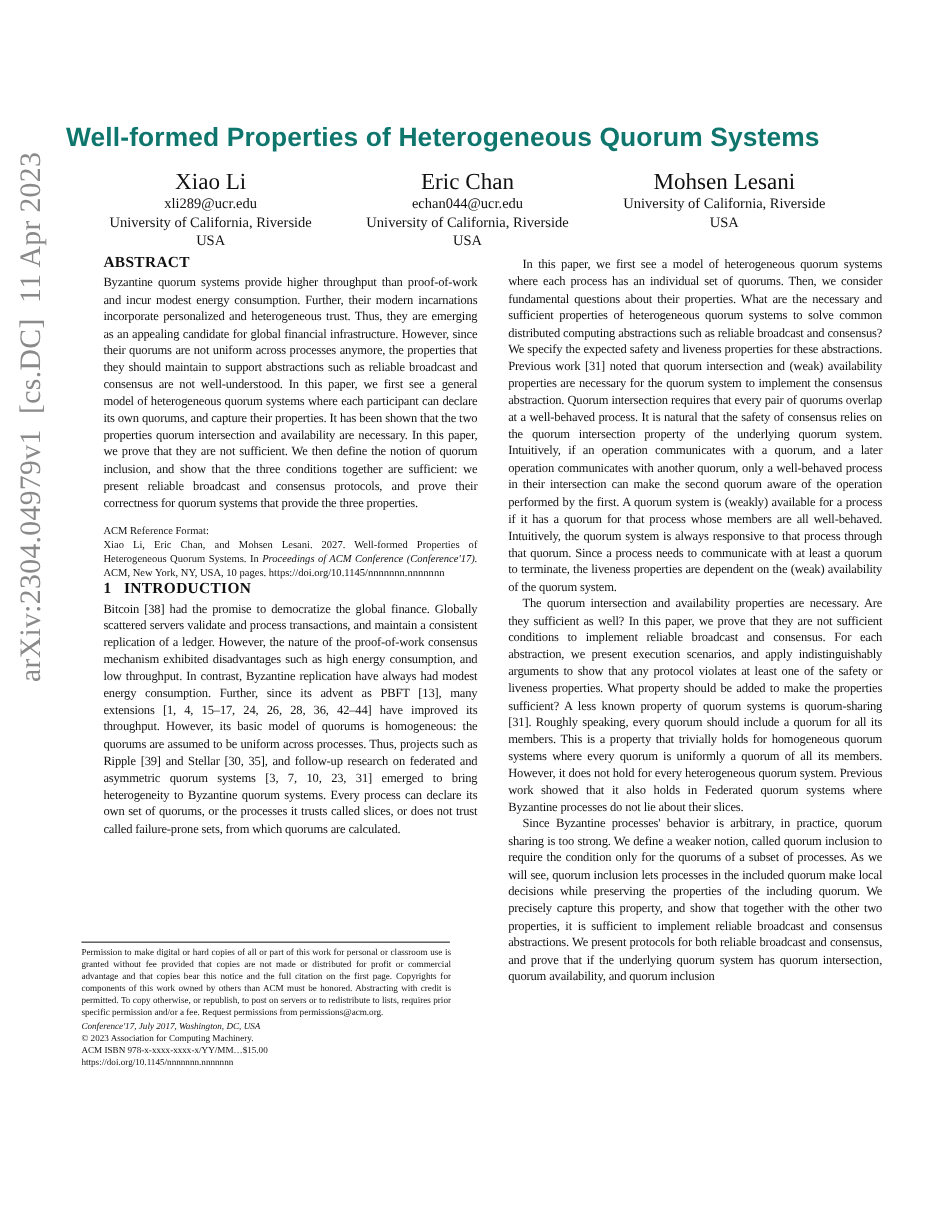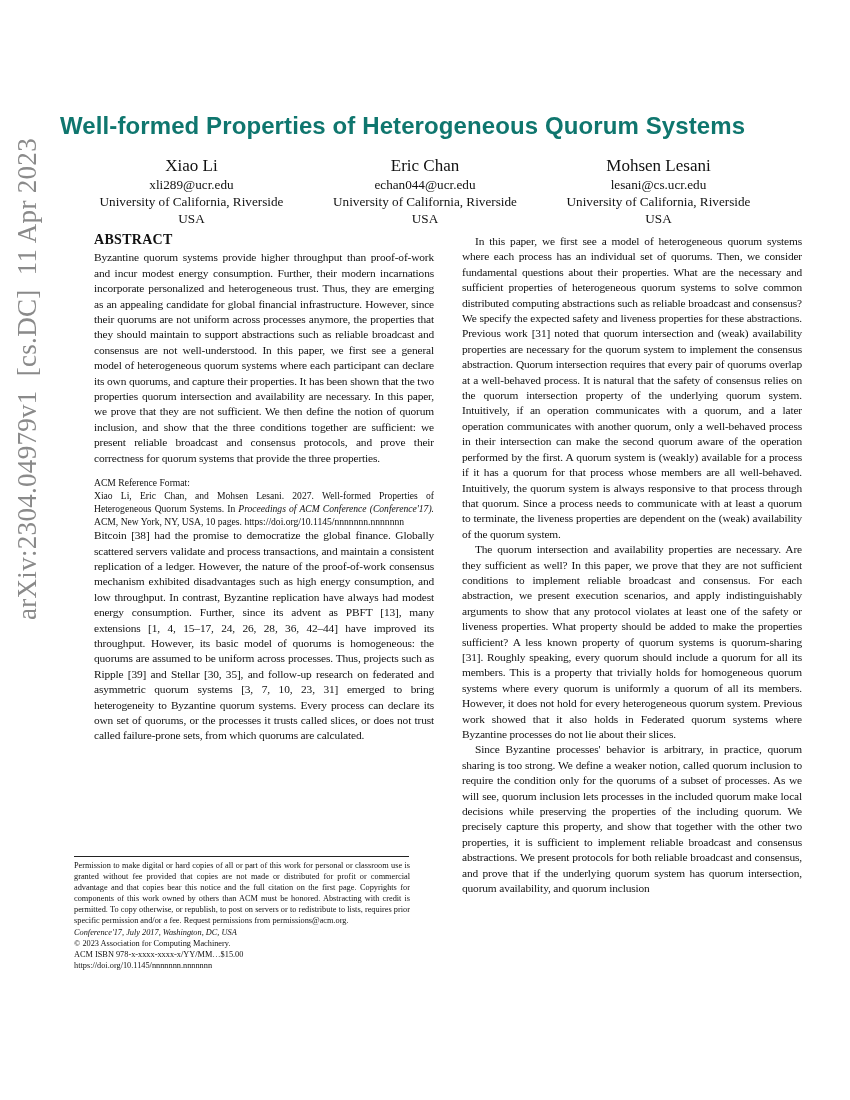--- a/index.html
+++ b/index.html
@@ -7,21 +7,21 @@
     width: 850px; height: 1100px; position: relative; overflow: hidden;
     font-family: "Liberation Serif", "DejaVu Serif", serif; color: #111;
   }
   .page-title {
     position: absolute; left: 60px; top: 112px; width: 730px;
     text-align: left; font-family: "Liberation Sans", "DejaVu Sans", sans-serif;
     font-weight: bold; font-size: 24px; letter-spacing: 0.1px; color: #0f766e;
   }
   .authors { position: absolute; top: 155px; left: 75px; width: 700px; display: flex; justify-content: space-between; }
   .author { text-align: center; width: 233px; font-size: 13.2px; line-height: 17px; }
-  .author .name { font-size: 17px; line-height: 21px; text-align: center; }
+  .author .name { font-size: 21px; line-height: 21px; text-align: center; }
   .arxiv-stamp {
     position: absolute; left: 12px; top: 620px; width: 420px; height: 44px;
     transform: rotate(-90deg); transform-origin: 0 0;
     font-family: "Liberation Serif", serif; font-size: 27px; color: #8a8a8a;
     white-space: pre; letter-spacing: 0.3px;
   }
   .col { position: absolute; width: 340px; font-size: 11.4px; line-height: 15.4px; text-align: justify; margin-left: 20px; }
   .col-left { left: 74px; top: 232px; }
   .col-right { left: 442px; top: 234px; }
   h2.sec { font-family: "Liberation Serif", serif; font-weight: bold; font-size: 14px; margin: 0 0 3px 0; letter-spacing: 0.3px; }
@@ -51,33 +51,33 @@
     <div>USA</div>
   </div>
   <div class="author">
     <div class="name">Eric Chan</div>
     <div>echan044@ucr.edu</div>
     <div>University of California, Riverside</div>
     <div>USA</div>
   </div>
   <div class="author">
     <div class="name">Mohsen Lesani</div>
-    <div>lesani@cs.ucr.edu</div>
     <div>University of California, Riverside</div>
     <div>USA</div>
   </div>
 </div>
 
 <div class="col col-left">
   <h2 class="sec">ABSTRACT</h2>
   <p class="tight">Byzantine quorum systems provide higher throughput than proof-of-work and incur modest energy consumption. Further, their modern incarnations incorporate personalized and heterogeneous trust. Thus, they are emerging as an appealing candidate for global financial infrastructure. However, since their quorums are not uniform across processes anymore, the properties that they should maintain to support abstractions such as reliable broadcast and consensus are not well-understood. In this paper, we first see a general model of heterogeneous quorum systems where each participant can declare its own quorums, and capture their properties. It has been shown that the two properties quorum intersection and availability are necessary. In this paper, we prove that they are not sufficient. We then define the notion of quorum inclusion, and show that the three conditions together are sufficient: we present reliable broadcast and consensus protocols, and prove their correctness for quorum systems that provide the three properties.</p>
 
   <div class="refhead">ACM Reference Format:</div>
   <div class="reftext"><span>Xiao Li, Eric Chan, and Mohsen Lesani. 2027. Well-formed Properties of Heterogeneous Quorum Systems. In </span><i>Proceedings of ACM Conference (Conference'17).</i><span class="overflow"> ACM, New York, NY, USA, 10 pages. https://doi.org/10.1145/nnnnnnn.nnnnnnn</span></div>
 
+  <h2 class="sec intro-head"><span>1</span>&nbsp;&nbsp;&nbsp;<span>INTRODUCTION</span></h2>
   <p class="tight">Bitcoin [38] had the promise to democratize the global finance. Globally scattered servers validate and process transactions, and maintain a consistent replication of a ledger. However, the nature of the proof-of-work consensus mechanism exhibited disadvantages such as high energy consumption, and low throughput. In contrast, Byzantine replication have always had modest energy consumption. Further, since its advent as PBFT [13], many extensions [1, 4, 15–17, 24, 26, 28, 36, 42–44] have improved its throughput. However, its basic model of quorums is homogeneous: the quorums are assumed to be uniform across processes. Thus, projects such as Ripple [39] and Stellar [30, 35], and follow-up research on federated and asymmetric quorum systems [3, 7, 10, 23, 31] emerged to bring heterogeneity to Byzantine quorum systems. Every process can declare its own set of quorums, or the processes it trusts called slices, or does not trust called failure-prone sets, from which quorums are calculated.</p>
 </div>
 
 <div class="footnote-rule"></div>
 <div class="footnote">
   <div>Permission to make digital or hard copies of all or part of this work for personal or classroom use is granted without fee provided that copies are not made or distributed for profit or commercial advantage and that copies bear this notice and the full citation on the first page. Copyrights for components of this work owned by others than ACM must be honored. Abstracting with credit is permitted. To copy otherwise, or republish, to post on servers or to redistribute to lists, requires prior specific permission and/or a fee. Request permissions from permissions@acm.org.</div>
   <div class="ital">Conference'17, July 2017, Washington, DC, USA</div>
   <div>© 2023 Association for Computing Machinery.</div>
   <div>ACM ISBN 978-x-xxxx-xxxx-x/YY/MM…$15.00</div>
   <div>https://doi.org/10.1145/nnnnnnn.nnnnnnn</div>

